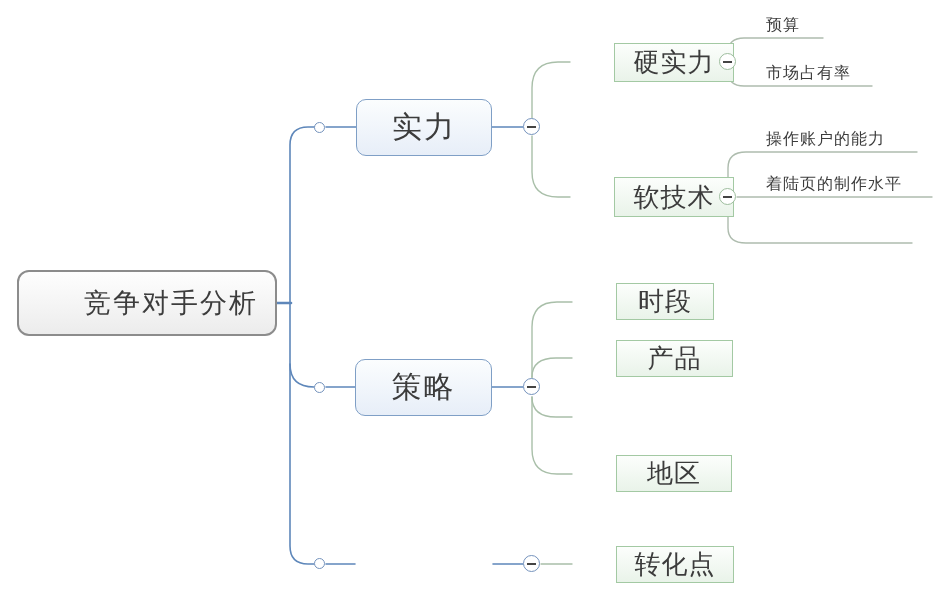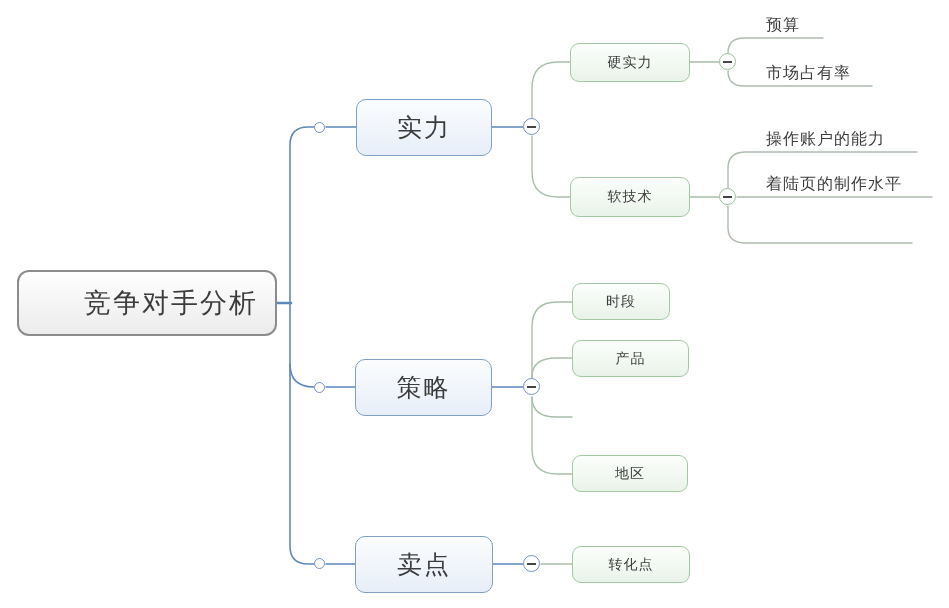--- a/index.html
+++ b/index.html
@@ -24,29 +24,30 @@
     border:2px solid #8c8c8c;
     border-radius:12px;
     font-size:27px;
     letter-spacing:2px;
     padding-left:48px;
   }
   .node-blue{
     background:linear-gradient(#fbfdfe,#e7eef8);
     border:1.5px solid #7f9fc6;
     border-radius:10px;
-    font-size:25px;
+    font-size:30px;
     letter-spacing:2px;
   }
   .node-green{
     background:linear-gradient(#fcfefc,#e9f3e9);
     border:1px solid #a3c9a3;
-    border-radius:9px;
-    font-size:14px;
+    border-radius:0;
+    font-size:26px;
     letter-spacing:1px;
+    margin-left:44px;
   }
   .leaf{
     position:absolute;
     font-size:16px;
     line-height:24px;
     color:#3c3c3c;
     letter-spacing:1px;
     white-space:nowrap;
     cursor:default;
   }
@@ -115,23 +116,20 @@
   <div class="node node-root" style="left:17px;top:270px;width:260px;height:66px">
     <span>竞争对手分析</span>
   </div>
 
   <div class="node node-blue" style="left:356px;top:99px;width:136px;height:57px">
     <span>实力</span>
   </div>
   <div class="node node-blue" style="left:355px;top:359px;width:137px;height:57px">
     <span>策略</span>
   </div>
-  <div class="node node-blue" style="left:355px;top:536px;width:138px;height:57px">
-    <span>卖点</span>
-  </div>
 
   <div class="node node-green" style="left:570px;top:43px;width:120px;height:39px">
     <span>硬实力</span>
   </div>
   <div class="node node-green" style="left:570px;top:177px;width:120px;height:40px">
     <span>软技术</span>
   </div>
 
   <div class="leaf" style="left:766px;top:13px">
     <span>预算</span>

